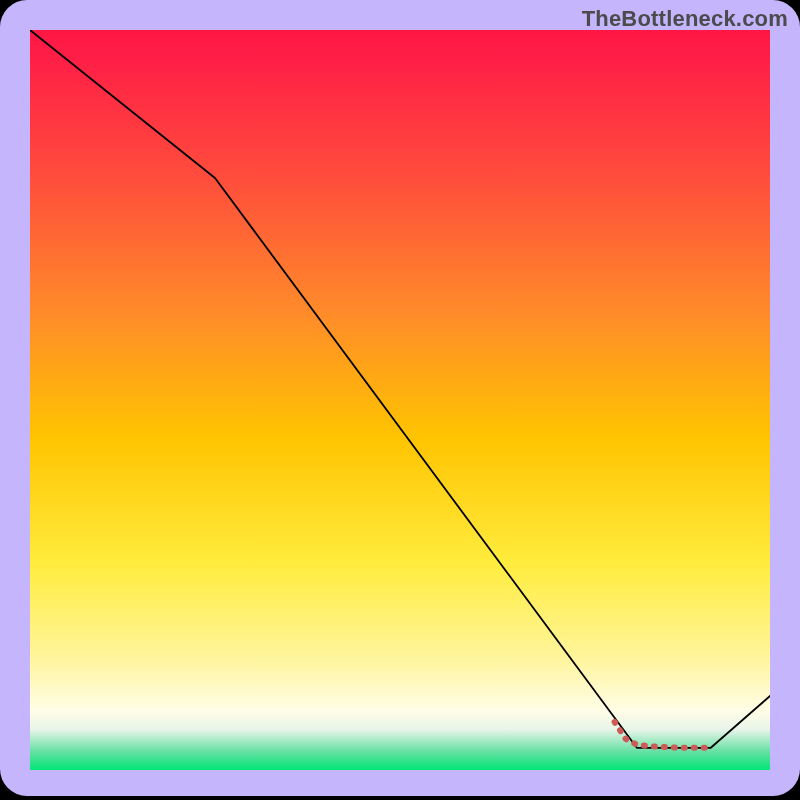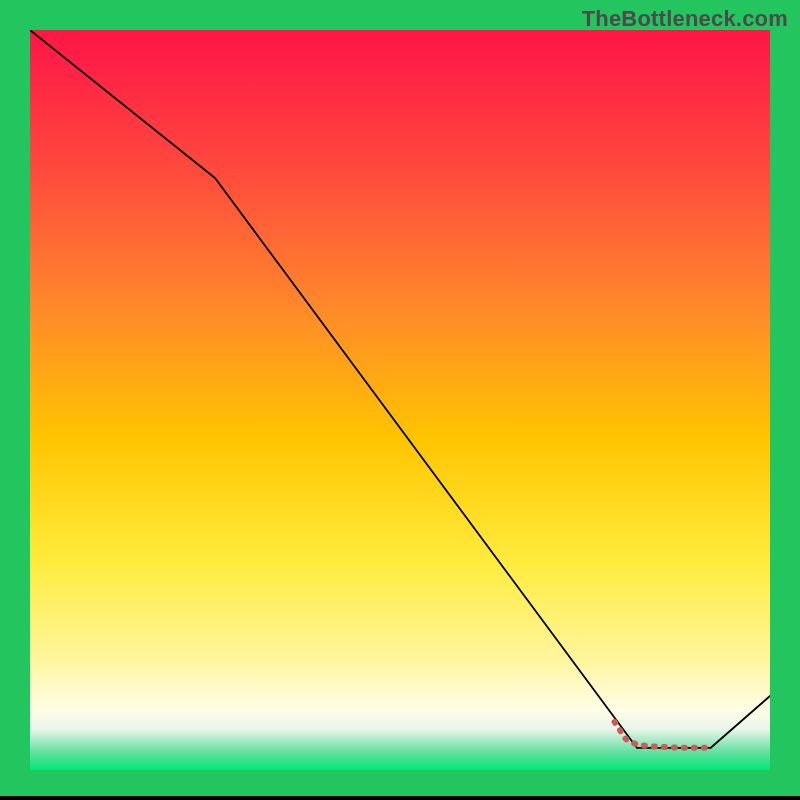--- a/index.html
+++ b/index.html
@@ -7,21 +7,22 @@
     padding: 0;
     width: 800px;
     height: 800px;
     background: #000;
     font-family: Arial, Helvetica, sans-serif;
   }
   .frame {
     position: relative;
     width: 800px;
     height: 796px;
-    background: #22c55e;
+    background: #c4b5fd;
+    border-radius: 27px;
   }
   .watermark {
     position: absolute;
     top: 6px;
     right: 12px;
     color: #4b4b4b;
     font-size: 22px;
     font-weight: 600;
     letter-spacing: 0.2px;
   }

